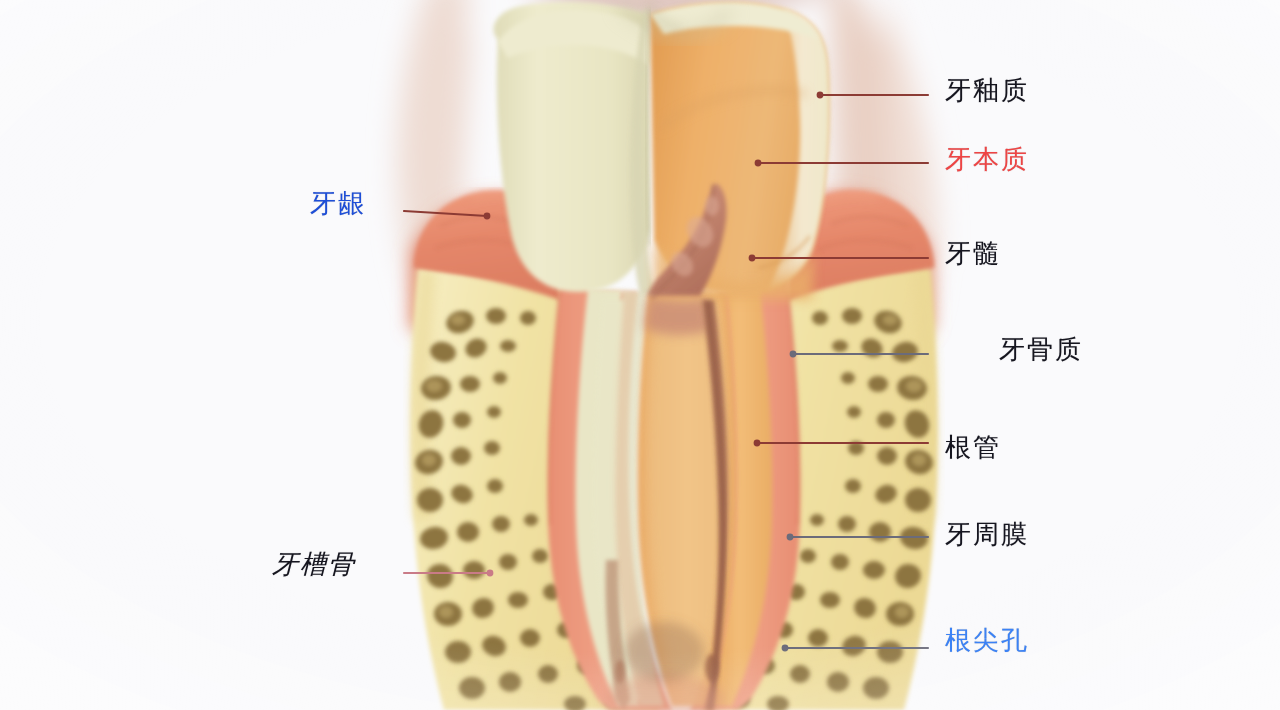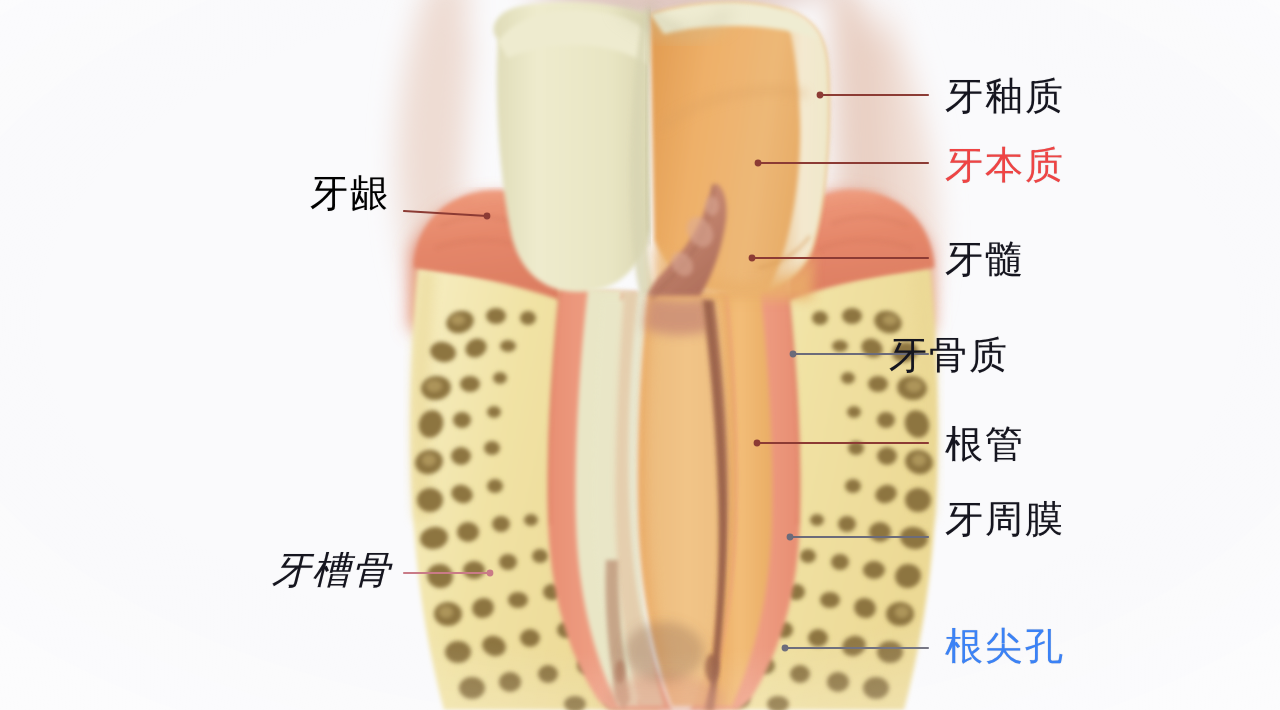--- a/index.html
+++ b/index.html
@@ -10,21 +10,21 @@
     font-family:"Liberation Sans","DejaVu Sans",sans-serif;
     overflow:hidden;
     position:relative;
   }
   #stage{position:absolute;inset:0;width:1280px;height:710px;}
   #stage svg{display:block;width:1280px;height:710px;}
 
   .label{
     position:absolute;
     color:#15151f;
-    font-size:38px;
+    font-size:26px;
     line-height:1;
     letter-spacing:2px;
     white-space:nowrap;
     font-family:"DejaVu Sans","Liberation Sans",sans-serif;
     font-weight:500;
     text-shadow:0 0 1px rgba(0,0,0,.25);
   }
   .label.left{text-align:right;}
 </style>
 </head>
@@ -425,24 +425,24 @@
         <circle cx="790" cy="537" r="3.4" fill="#6b6b7a"></circle>
         <line x1="785" y1="648" x2="928" y2="648" stroke="#6b6b7a" stroke-width="2.2" stroke-linecap="round"></line>
         <circle cx="785" cy="648" r="3.4" fill="#6b6b7a"></circle>
       </g>
 
     <rect x="0" y="0" width="1280" height="710" fill="url(#gVign)" pointer-events="none"></rect>
   </svg>
 </div>
 
 <div id="labels-left">
-    <div class="label left" style="left: 310px; top: 174px; color: #000000;">牙龈</div>
+    <div class="label left" style="left: 310px; top: 190px; color: #1d4ed8;">牙龈</div>
     <div class="label left" style="left: 272px; top: 551px; color: rgb(21, 21, 31); font-style: italic;">牙槽骨</div>
   </div>
 <div id="labels-right">
     <div class="label right" style="left: 945px; top: 77px; color: rgb(21, 21, 31);">牙釉质</div>
     <div class="label right" style="left: 945px; top: 146px; color: #ef4444;">牙本质</div>
     <div class="label right" style="left: 945px; top: 240px; color: rgb(21, 21, 31);">牙髓</div>
-    <div class="label right" style="left: 889px; top: 336px; color: rgb(21, 21, 31);">牙骨质</div>
-    <div class="label right" style="left: 945px; top: 425px; color: rgb(21, 21, 31);">根管</div>
-    <div class="label right" style="left: 945px; top: 500px; color: rgb(21, 21, 31);">牙周膜</div>
+    <div class="label right" style="left: 999px; top: 336px; color: rgb(21, 21, 31);">牙骨质</div>
+    <div class="label right" style="left: 945px; top: 434px; color: rgb(21, 21, 31);">根管</div>
+    <div class="label right" style="left: 945px; top: 521px; color: rgb(21, 21, 31);">牙周膜</div>
     <div class="label right" style="left: 945px; top: 627px; color: #3b82f6;">根尖孔</div>
   </div>
 
 </body></html>

